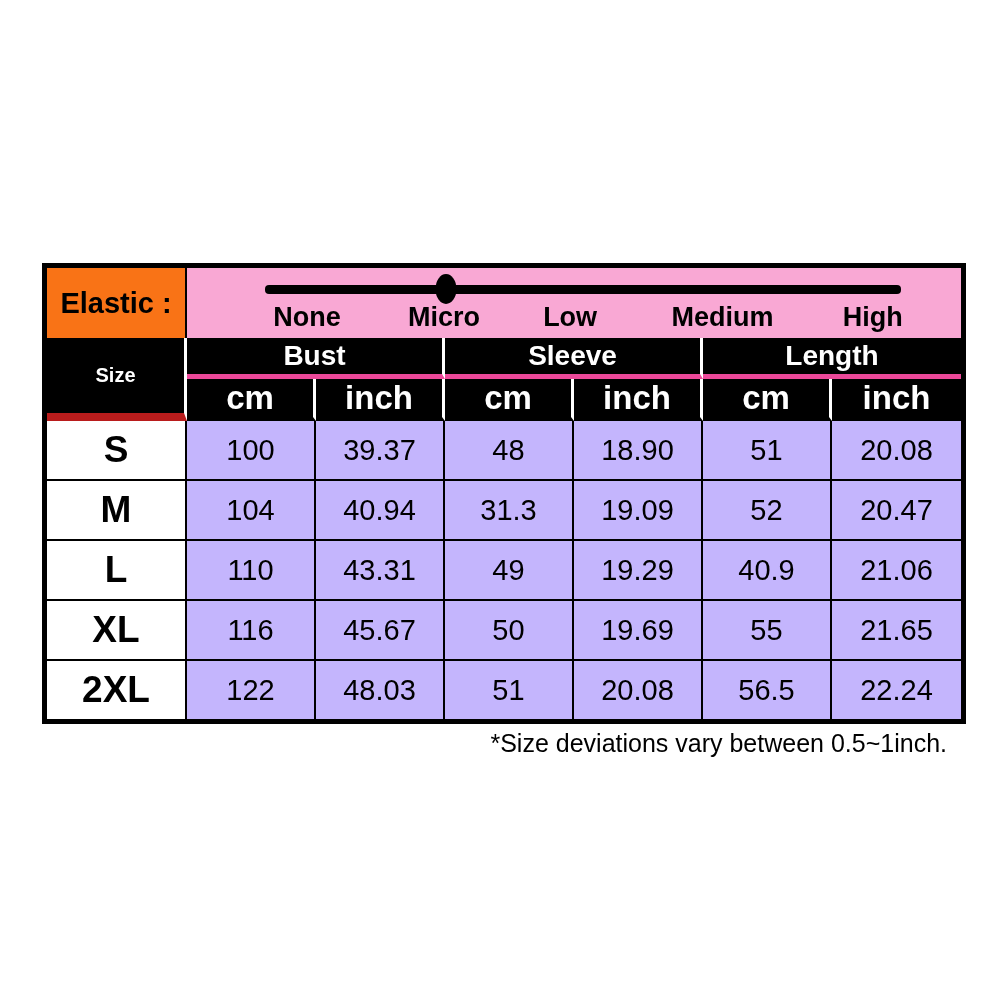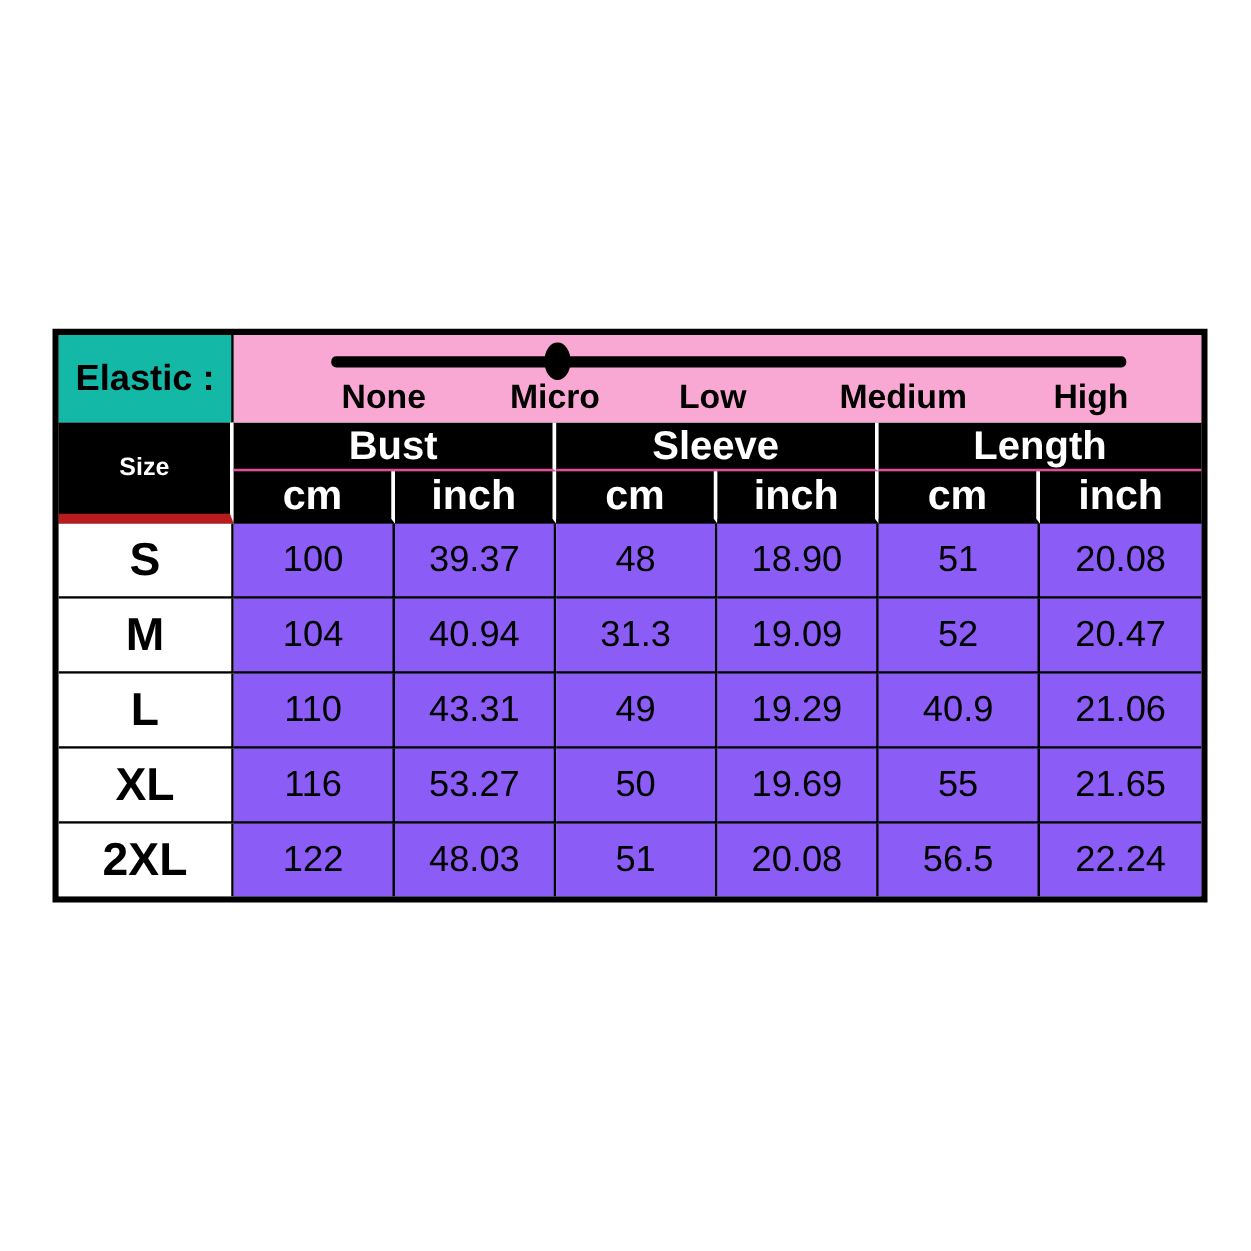--- a/index.html
+++ b/index.html
@@ -29,21 +29,21 @@
     padding: 0;
     text-align: center;
     vertical-align: middle;
     overflow: hidden;
   }
   
   .elastic-label-cell {
     height: 70px;
     font-weight: bold;
     font-size: 29px;
-    background: #14b8a6;
+    background: #f97316;
     border-right: 2px solid #000000;
   }
   .slider-cell {
     position: relative;
     height: 70px;
     background: #f9a8d4;
   }
   .sbar {
     position: absolute;
     left: 10.1%;
@@ -78,23 +78,23 @@
     color: #ffffff;
     font-weight: bold;
   }
   .size-head {
     font-size: 20px;
     border-right: 3px solid #ffffff;
     border-bottom: 8px solid #b91c1c;
   }
   .group-cell {
     height: 36px;
-    font-size: 32px;
+    font-size: 28px;
     border-right: 3px solid #ffffff;
-    border-bottom: 2px solid #ec4899;
+    border-bottom: 5px solid #ec4899;
   }
   .group-cell.last { border-right: none; }
   .unit-cell {
     height: 31px;
     font-size: 33px;
     border-right: 3px solid #ffffff;
     border-bottom: 4px solid #000000;
   }
   .unit-cell.last { border-right: none; }
   
@@ -104,21 +104,21 @@
     font-size: 37px;
     border-right: 2px solid #000000;
     border-bottom: 2px solid #000000;
     background: #ffffff;
   }
   .val-cell {
     height: 58px;
     font-size: 29px;
     border-right: 2px solid #000000;
     border-bottom: 2px solid #000000;
-    background: #8b5cf6;
+    background: #c4b5fd;
   }
   .val-cell.last { border-right: none; }
   tr.last-row .size-cell, tr.last-row .val-cell { border-bottom: none; }
   
   .footnote {
     width: 923px;
     margin-top: 5px;
     text-align: right;
     padding-right: 18px;
     box-sizing: border-box;
@@ -197,32 +197,33 @@
       <td class="val-cell">43.31</td>
       <td class="val-cell">49</td>
       <td class="val-cell">19.29</td>
       <td class="val-cell">40.9</td>
       <td class="val-cell last">21.06</td>
     </tr>
 
     <tr>
       <td class="size-cell">XL</td>
       <td class="val-cell">116</td>
-      <td class="val-cell">53.27</td>
+      <td class="val-cell">45.67</td>
       <td class="val-cell">50</td>
       <td class="val-cell">19.69</td>
       <td class="val-cell">55</td>
       <td class="val-cell last">21.65</td>
     </tr>
 
     <tr class="last-row">
       <td class="size-cell">2XL</td>
       <td class="val-cell">122</td>
       <td class="val-cell">48.03</td>
       <td class="val-cell">51</td>
       <td class="val-cell">20.08</td>
       <td class="val-cell">56.5</td>
       <td class="val-cell last">22.24</td>
     </tr>
   </tbody>
     </table>
 
+  <div class="footnote">*Size deviations vary between 0.5~1inch.</div>
 </div>
 
 </body></html>

